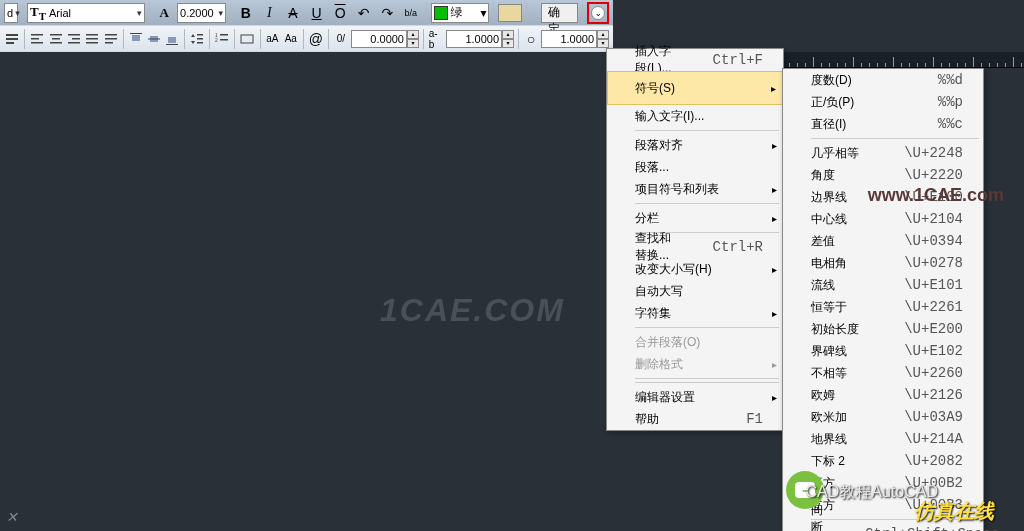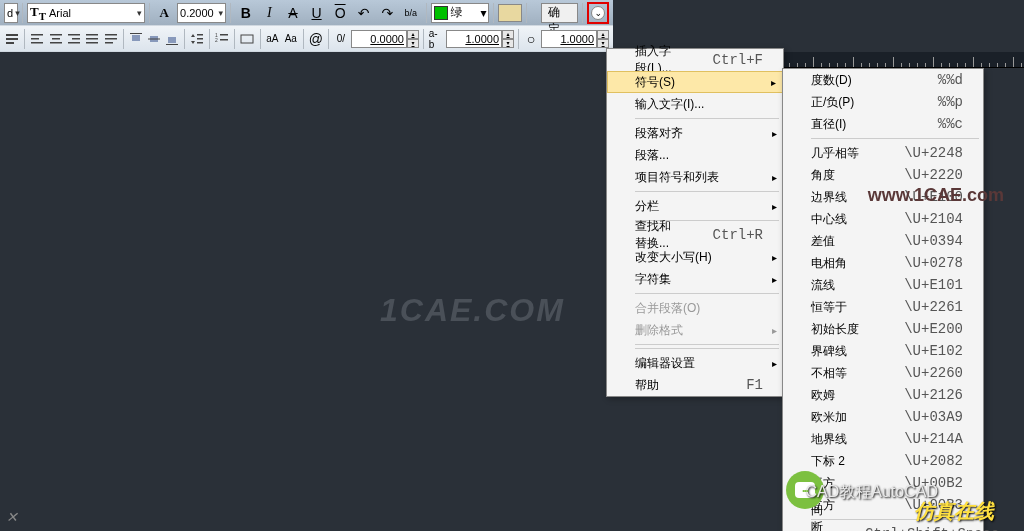--- a/index.html
+++ b/index.html
@@ -18,32 +18,32 @@
 .tbtn.italic { font-style: italic; font-family: serif; }
 .color-swatch { width: 14px; height: 14px; background: #00c000; border: 1px solid #333; }
 .color-dd { display: inline-flex; align-items: center; background: #fff; border: 1px solid #888; height: 20px; padding: 0 2px; gap: 3px; width: 60px; }
 .ruler-btn { width: 24px; height: 18px; background: #e8d8a0; border: 1px solid #888; }
 .ok-btn { padding: 0 6px; height: 20px; background: #f0f0f0; border: 1px solid #888; margin-left: 10px; }
 .circle-btn { width: 22px; height: 22px; border: 2px solid #e00000; display: flex; align-items: center; justify-content: center; }
 .circle-btn .inner { width: 14px; height: 14px; border: 1px solid #888; border-radius: 50%; display: flex; align-items: center; justify-content: center; font-size: 9px; background: #fff; }
 .num-input { width: 56px; height: 18px; background: #fff; border: 1px solid #888; font-size: 11px; text-align: right; padding-right: 2px; }
 .spinner { display: inline-flex; flex-direction: column; width: 12px; }
 .spinner span { height: 9px; border: 1px solid #888; background: #e8e8e8; font-size: 6px; text-align: center; line-height: 6px; }
-.input-group { display: inline-flex; align-items: center; text-decoration: underline; }
+.input-group { display: inline-flex; align-items: center; }
 .canvas { position: absolute; top: 52px; left: 0; width: 613px; height: 479px; background: #2a3038; font-style: italic; }
 .watermark1 { position: absolute; top: 240px; left: 380px; color: #4a5058; font-size: 32px; font-weight: bold; letter-spacing: 2px; }
 .watermark2 { position: absolute; top: 185px; right: 20px; color: #5a3838; font-size: 18px; font-weight: bold; }
 .close-x { position: absolute; bottom: 6px; left: 6px; color: #888; font-size: 14px; }
 .ruler-top { position: absolute; top: 52px; left: 613px; right: 0; height: 16px; background: #1a2028; border-bottom: 1px solid #000; display: flex; align-items: center; overflow: hidden; }
 .ruler-tick { flex: 0 0 8px; height: 4px; border-left: 1px solid #999; margin-top: 10px; }
 .ruler-tick.major { height: 10px; margin-top: 4px; }
 .right-bg { position: absolute; top: 0; left: 613px; right: 0; height: 531px; background: #2a3038; }
 .menu { position: absolute; background: #f4f4f4; border: 1px solid #888; box-shadow: 2px 2px 6px rgba(0,0,0,0.3); font-size: 12px; }
 .menu-item { display: flex; align-items: center; height: 22px; padding: 0 20px 0 28px; position: relative; cursor: pointer; }
-.menu-item.hover { background: #fde8a8; border: 1px solid #e0c060; height: 22px; padding: 0 12px 0 27px; }
+.menu-item.hover { background: #fde8a8; border: 1px solid #e0c060; height: 34px; padding: 0 12px 0 27px; }
 .menu-item.disabled { color: #999; }
 .menu-item .label { flex: 1; }
 .menu-item .shortcut { color: #555; margin-left: 38px; font-size: 14px; font-family: Liberation Mono, monospace; }
 .menu-item .sub-arrow { position: absolute; right: 6px; font-size: 10px; }
 .menu-sep { height: 1px; background: #ccc; margin: 3px 4px 3px 28px; }
 .menu1 { top: 48px; left: 606px; width: 178px; }
 .menu2 { top: 68px; left: 782px; width: 202px; }
 .chat-bubble { position: absolute; bottom: 22px; right: 200px; width: 38px; height: 38px; background: #7cc040; border-radius: 50%; display: flex; align-items: center; justify-content: center; }
 .chat-bubble::before { content: ""; position: absolute; width: 20px; height: 16px; background: #fff; border-radius: 4px; }
 .chat-bubble::after { content: "•••"; position: absolute; color: #7cc040; font-size: 8px; z-index: 1; letter-spacing: -1px; }
@@ -314,20 +314,23 @@
     <div class="menu-sep"></div>
     <div class="menu-item">
       <span class="label">查找和替换...</span>
       <span class="shortcut">Ctrl+R</span>
     </div>
     <div class="menu-item">
       <span class="label">改变大小写(H)</span>
       <span class="sub-arrow">▸</span>
     </div>
     <div class="menu-item">
+      <span class="label">自动大写</span>
+    </div>
+    <div class="menu-item">
       <span class="label">字符集</span>
       <span class="sub-arrow">▸</span>
     </div>
     <div class="menu-sep"></div>
     <div class="menu-item disabled">
       <span class="label">合并段落(O)</span>
     </div>
     <div class="menu-item disabled">
       <span class="label">删除格式</span>
       <span class="sub-arrow">▸</span>

